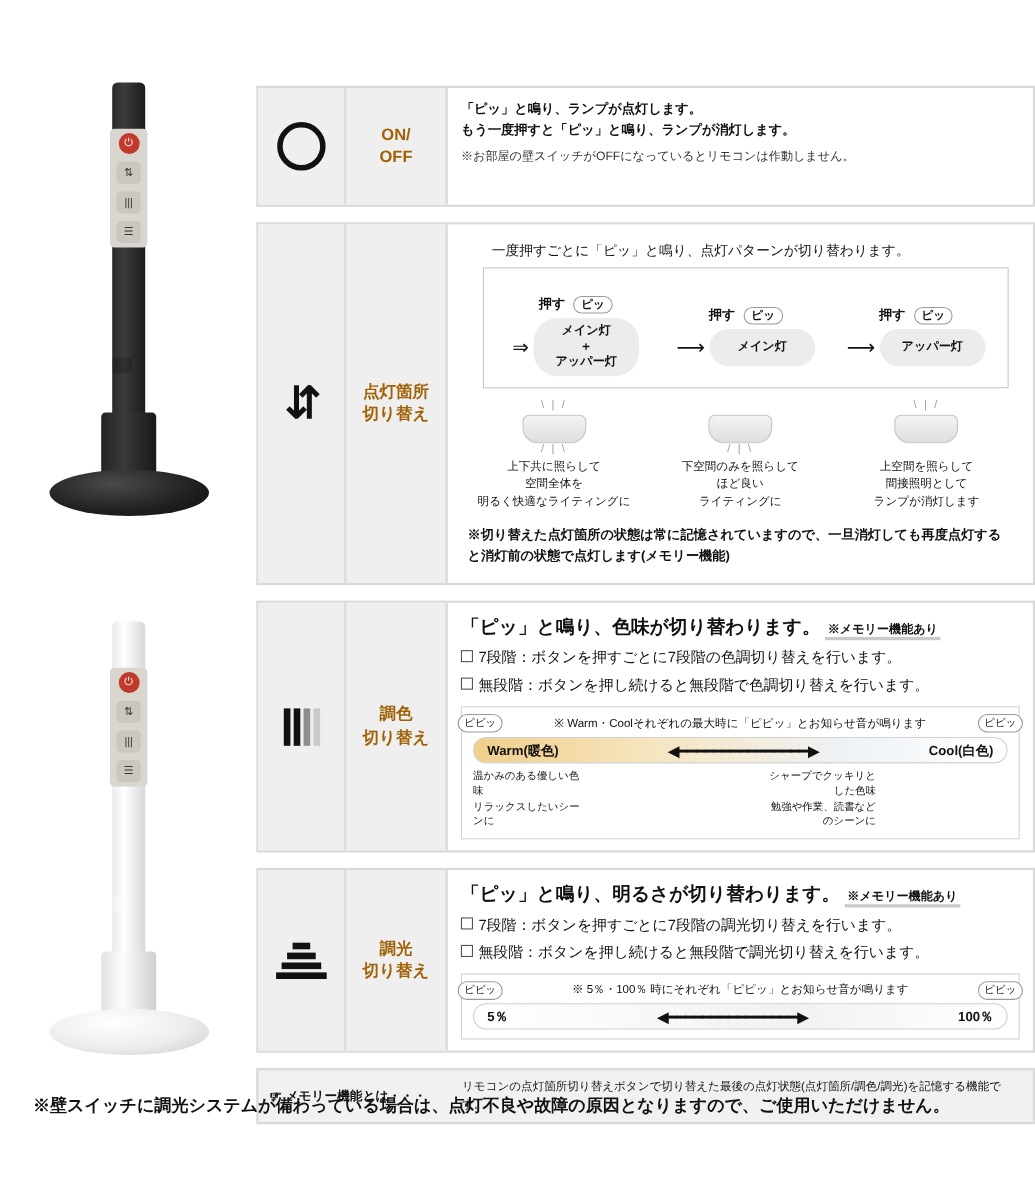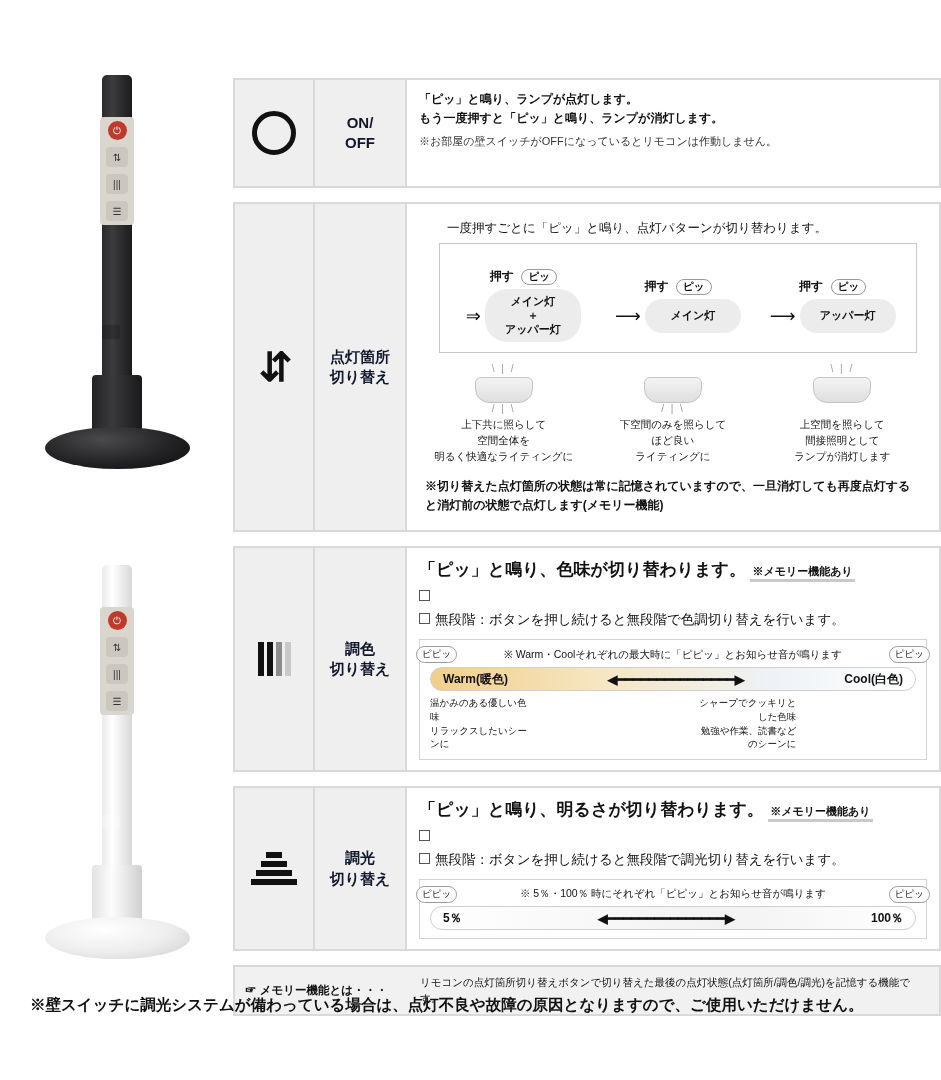--- a/index.html
+++ b/index.html
@@ -75,21 +75,21 @@
   .card .icon-cell {
     width: 80px; min-width: 80px; background: #efefef;
     display:flex; align-items:center; justify-content:center;
     border-right: 2px solid #d9d9d9;
   }
   .card .label-cell {
     width: 92px; min-width: 92px; background:#efefef;
     display:flex; align-items:center; justify-content:center;
     border-right: 2px solid #d9d9d9;
     font-size: 15px; font-weight: bold; line-height: 1.35; text-align:center;
-    color:#0f172a;
+    color:#a16207;
   }
   .card .body-cell { flex: 1; padding: 10px 12px; }
 
   
   .ico-circle { width: 44px; height: 44px; border: 5px solid #111; border-radius: 50%; }
   .ico-switch { font-size: 40px; font-weight: bold; line-height: 1; letter-spacing: -3px; }
   .ico-bars { display:flex; align-items:flex-end; gap:3px; height: 34px; }
   .ico-bars span { display:block; width:6px; background:#111; }
   .ico-dim { display:flex; flex-direction:column; align-items:center; gap:3px; }
   .ico-dim span { display:block; height:6px; background:#111; }
@@ -338,21 +338,21 @@
         <div>調色</div>
         <div>切り替え</div>
       </div>
     </div>
     <div class="body-cell">
       <div>
         <span class="hdr">「ピッ」と鳴り、色味が切り替わります。</span>
         <span class="memtag">※メモリー機能あり</span>
       </div>
       <div class="optline">
-        <span class="optbox"></span>
+        <span class="optbox"></span><span>7段階：ボタンを押すごとに7段階の色調切り替えを行います。</span>
       </div>
       <div class="optline">
         <span class="optbox"></span><span>無段階：ボタンを押し続けると無段階で色調切り替えを行います。</span>
       </div>
 
       <div class="scalebox">
         <span class="beepside" style="left:-4px; top:6px;">ピピッ</span>
         <span class="beepside" style="right:-4px; top:6px;">ピピッ</span>
         <div class="scale-note">※ Warm・Coolそれぞれの最大時に「ピピッ」とお知らせ音が鳴ります</div>
         <div class="gradbar grad-color">
@@ -388,21 +388,21 @@
         <div>調光</div>
         <div>切り替え</div>
       </div>
     </div>
     <div class="body-cell">
       <div>
         <span class="hdr">「ピッ」と鳴り、明るさが切り替わります。</span>
         <span class="memtag">※メモリー機能あり</span>
       </div>
       <div class="optline">
-        <span class="optbox"></span>
+        <span class="optbox"></span><span>7段階：ボタンを押すごとに7段階の調光切り替えを行います。</span>
       </div>
       <div class="optline">
         <span class="optbox"></span><span>無段階：ボタンを押し続けると無段階で調光切り替えを行います。</span>
       </div>
 
       <div class="scalebox">
         <span class="beepside" style="left:-4px; top:6px;">ピピッ</span>
         <span class="beepside" style="right:-4px; top:6px;">ピピッ</span>
         <div class="scale-note">※ 5％・100％ 時にそれぞれ「ピピッ」とお知らせ音が鳴ります</div>
         <div class="gradbar grad-dim">

